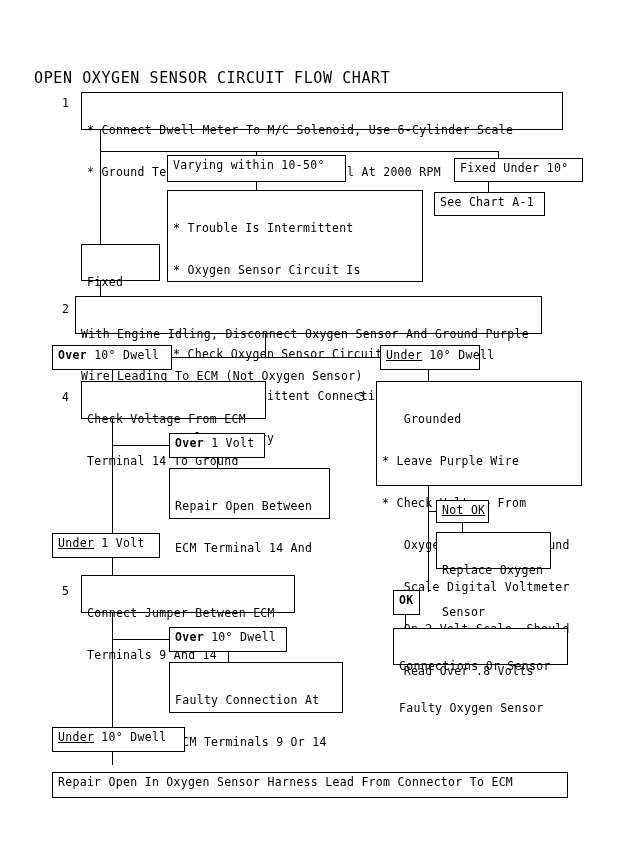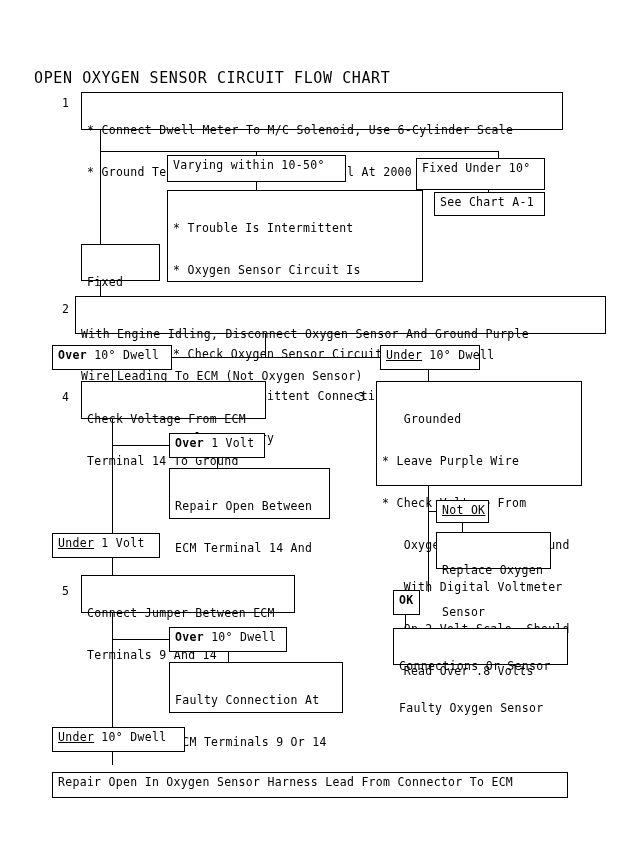--- a/index.html
+++ b/index.html
@@ -80,32 +80,32 @@
   <div class="line vline" style="left:256px; top:182px; height:9px;"></div>
   <div class="box" style="left:167px; top:190px; width:256px; height:92px;">
     <div>* Trouble Is Intermittent</div>
     <div>* Oxygen Sensor Circuit Is</div>
     <div>   OK At Present</div>
     <div>* Check Oxygen Sensor Circuit</div>
     <div>   For Intermittent Connections</div>
     <div>* Clear Memory</div>
   </div>
 
-  <div class="box" style="left:416px; top:158px; width:129px; height:32px;">Fixed Under 10°</div>
+  <div class="box" style="left:454px; top:158px; width:129px; height:24px;">Fixed Under 10°</div>
   <div class="line vline" style="left:488px; top:182px; height:11px;"></div>
   <div class="box" style="left:434px; top:192px; width:111px; height:24px;">See Chart A-1</div>
 
   <div class="box" style="left:81px; top:244px; width:79px; height:37px;">
     <div>Fixed</div>
     <div>About 30°</div>
   </div>
   <div class="line vline" style="left:100px; top:281px; height:16px;"></div>
 
   <div class="steplabel" style="left:62px; top:302px;">2</div>
-  <div class="box" style="left:75px; top:296px; width:531px; height:38px;">
+  <div class="box" style="left:75px; top:296px; width:467px; height:38px;">
     <div>With Engine Idling, Disconnect Oxygen Sensor And Ground Purple</div>
     <div>Wire Leading To ECM (Not Oxygen Sensor)</div>
   </div>
 
   <div class="line vline" style="left:265px; top:334px; height:24px;"></div>
   <div class="line hline" style="left:172px; top:357px; width:272px;"></div>
 
   <div class="box" style="left:52px; top:345px; width:120px; height:25px;"><b>Over</b><span> 10° Dwell</span></div>
 
   <div class="box" style="left:380px; top:345px; width:100px; height:25px;"><u>Under</u><span> 10° Dwell</span></div>
@@ -118,21 +118,21 @@
     <div>Check Voltage From ECM</div>
     <div>Terminal 14 To Ground</div>
   </div>
 
   <div class="steplabel" style="left:358px; top:390px;">3</div>
   <div class="box" style="left:376px; top:381px; width:206px; height:105px;">
     <div>   Grounded</div>
     <div>* Leave Purple Wire</div>
     <div>* Check Voltage From</div>
     <div>   Oxygen Sensor To Ground</div>
-    <div>   With Digital Voltmeter</div>
+    <div>   Scale Digital Voltmeter</div>
     <div>   On 2 Volt Scale, Should</div>
     <div>   Read Over .8 Volts</div>
   </div>
 
   <div class="line vline" style="left:112px; top:419px; height:123px;"></div>
   <div class="line hline" style="left:112px; top:445px; width:58px;"></div>
 
   <div class="box" style="left:169px; top:433px; width:96px; height:25px;"><b>Over</b><span> 1 Volt</span></div>
 
   <div class="line vline" style="left:217px; top:458px; height:11px;"></div>

